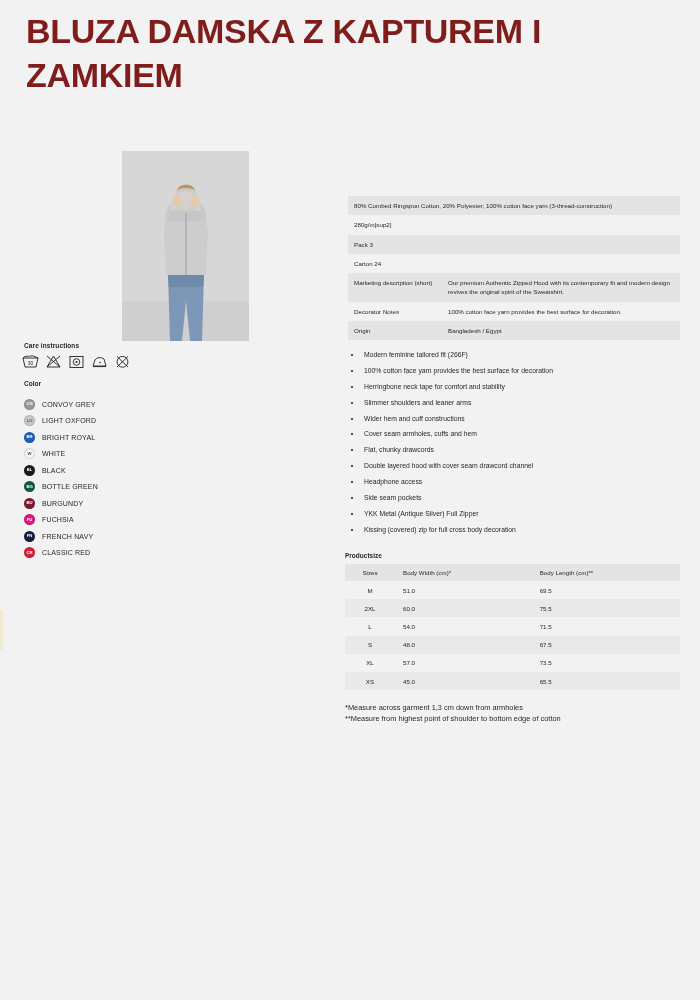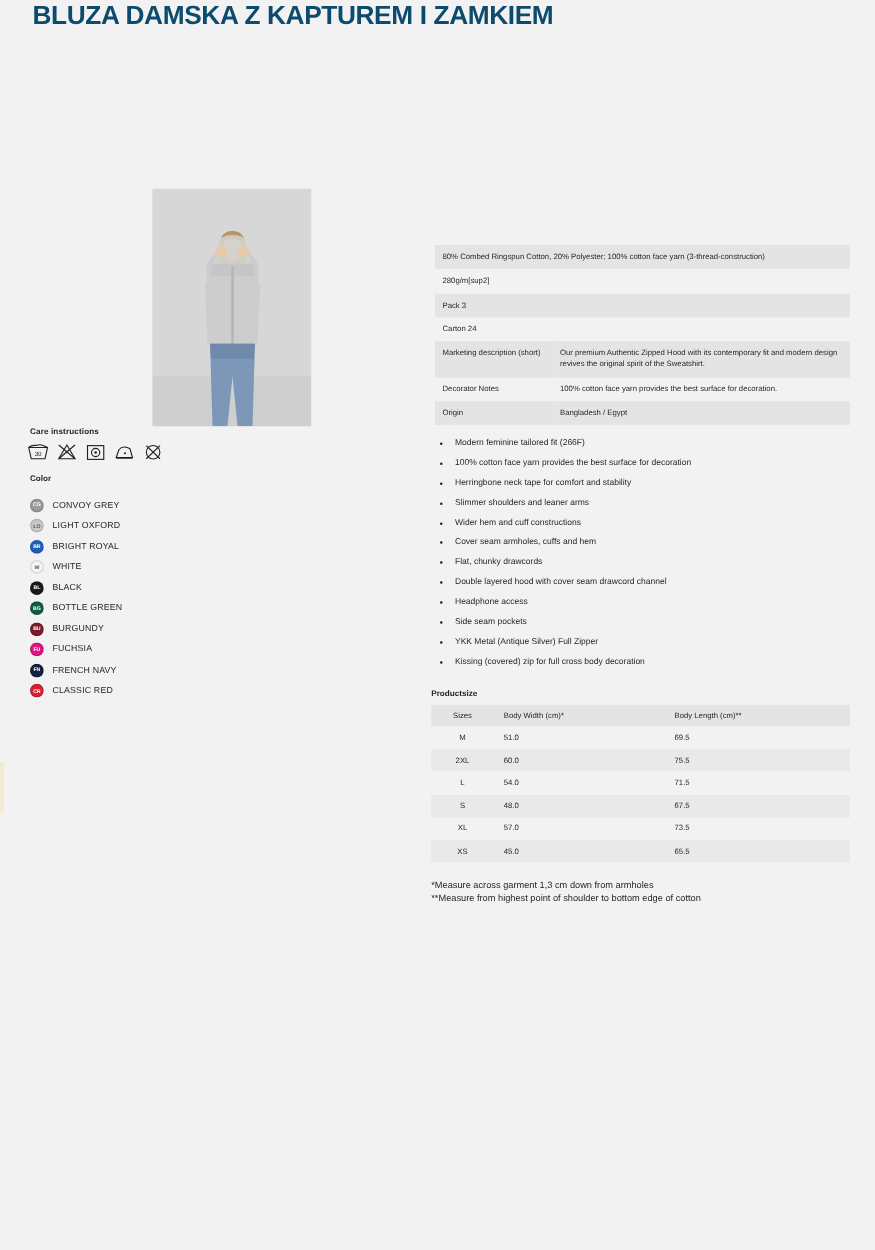--- a/index.html
+++ b/index.html
@@ -16,27 +16,27 @@
     overflow: hidden;
   }
   .page {
     position: relative;
     width: 700px;
     height: 1000px;
   }
   .title {
     position: absolute;
     left: 26px;
-    top: 0;
+    top: 10px;
     width: 520px;
-    font-size: 21px;
+    font-size: 34px;
     font-weight: bold;
     line-height: 1.28;
     letter-spacing: -0.3px;
-    color: #0c4a6e;
+    color: #7f1d1d;
   }
   
   .product-photo {
     position: absolute;
     left: 122px;
     top: 151px;
     width: 127px;
     height: 190px;
     background: #d8d8d8;
     overflow: hidden;

